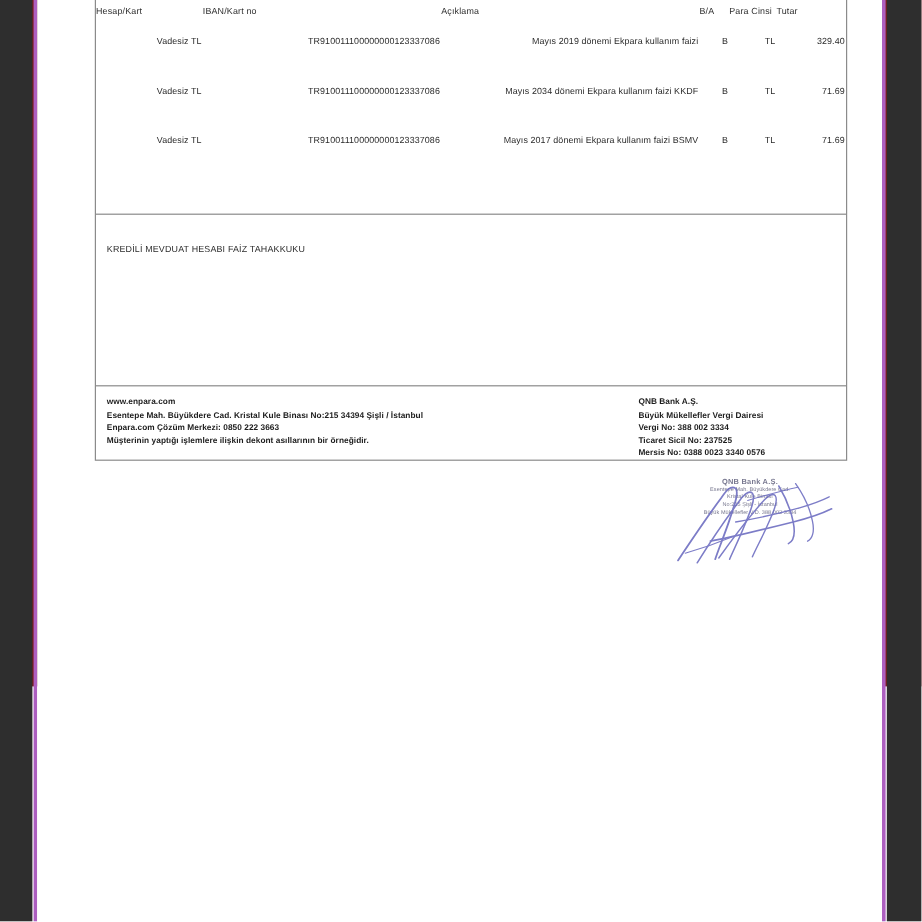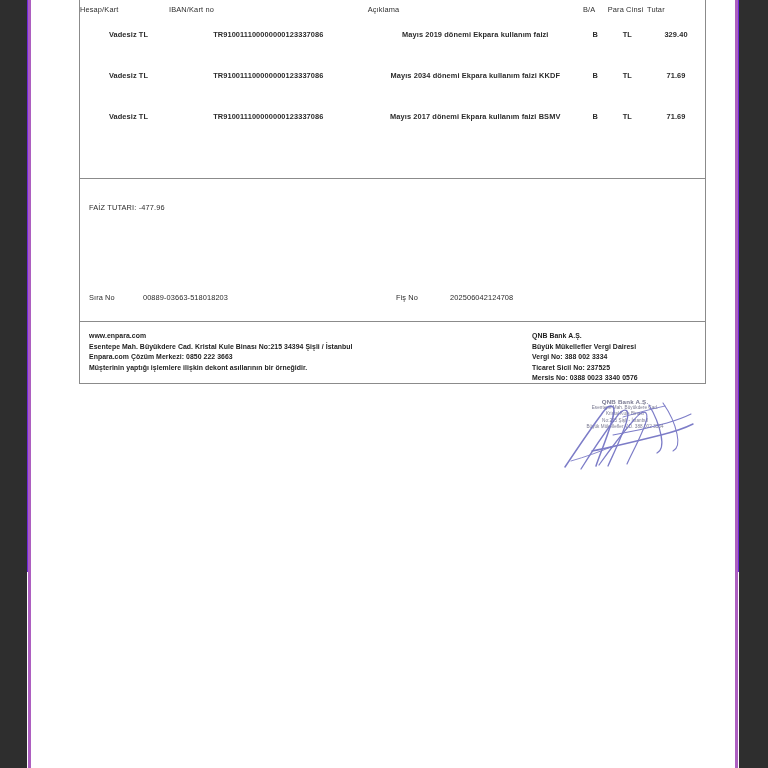--- a/index.html
+++ b/index.html
@@ -14,21 +14,21 @@
     background: #ffffff;
     font-family: "Liberation Sans", sans-serif;
     -webkit-font-smoothing: antialiased;
   }
 
   
   #viewer {
     position: relative;
     width: 768px;
     height: 572px;
-    background: #6d28d9;
+    background: #7f1d1d;
   }
   .gutter {
     position: absolute;
     top: 0;
     height: 768px;
     background: #2e2e2e;
   }
   .gutter.left  { left: 0;  width: 27px; }
   .gutter.right { left: 739px; width: 29px; }
 
@@ -79,27 +79,26 @@
     text-align: left;
     padding: 0 0 0 0;
     height: 104px;
     vertical-align: top;
     color: #2f2f2f;
     letter-spacing: 0.15px;
   }
   table.txn th .thinner { padding-top: 96px; display: block; }
 
   table.txn td {
-    text-align: center;
+    text-align: right;
     height: 39px;
     vertical-align: middle;
     color: #2b2b2b;
     letter-spacing: 0.1px;
     white-space: nowrap;
-    font-weight: bold;
   }
 
   .c-hesap { width: 86px; padding-left: 9px; }
   .c-iban  { width: 192px; }
   .c-aciklama { width: 208px; }
   .c-ba    { width: 24px; }
   .c-para  { width: 38px; }
   .c-tutar { width: 56px; }
 
   .rowspacer { height: 22px; }
@@ -249,30 +248,22 @@
             </tr>
             <tr class="rowspacer">
                 <td colspan="6"></td>
               </tr>
           </tbody>
         </table>
 
         <div class="divider"></div>
 
         <div class="mid">
-          <div class="memo-line">FAİZ TUTARI: -477.96</div>
-
-          <div class="refrow">
-            <span class="lbl">Sıra No</span>
-            <span class="sira-val">00889-03663-518018203</span>
-            <span class="fis">
-              <span class="lbl">Fiş No</span>
-              <span class="fis-val">202506042124708</span>
-            </span>
-          </div>
+          <div class="memo-line">KREDİLİ MEVDUAT HESABI FAİZ TAHAKKUKU</div>
+
         </div>
 
         <div class="footer">
           <div class="col left">
             <div>www.enpara.com</div>
             <div>Esentepe Mah. Büyükdere Cad. Kristal Kule Binası No:215 34394 Şişli / İstanbul</div>
             <div>Enpara.com Çözüm Merkezi: 0850 222 3663</div>
             <div>Müşterinin yaptığı işlemlere ilişkin dekont asıllarının bir örneğidir.</div>
           </div>
           <div class="col right">

